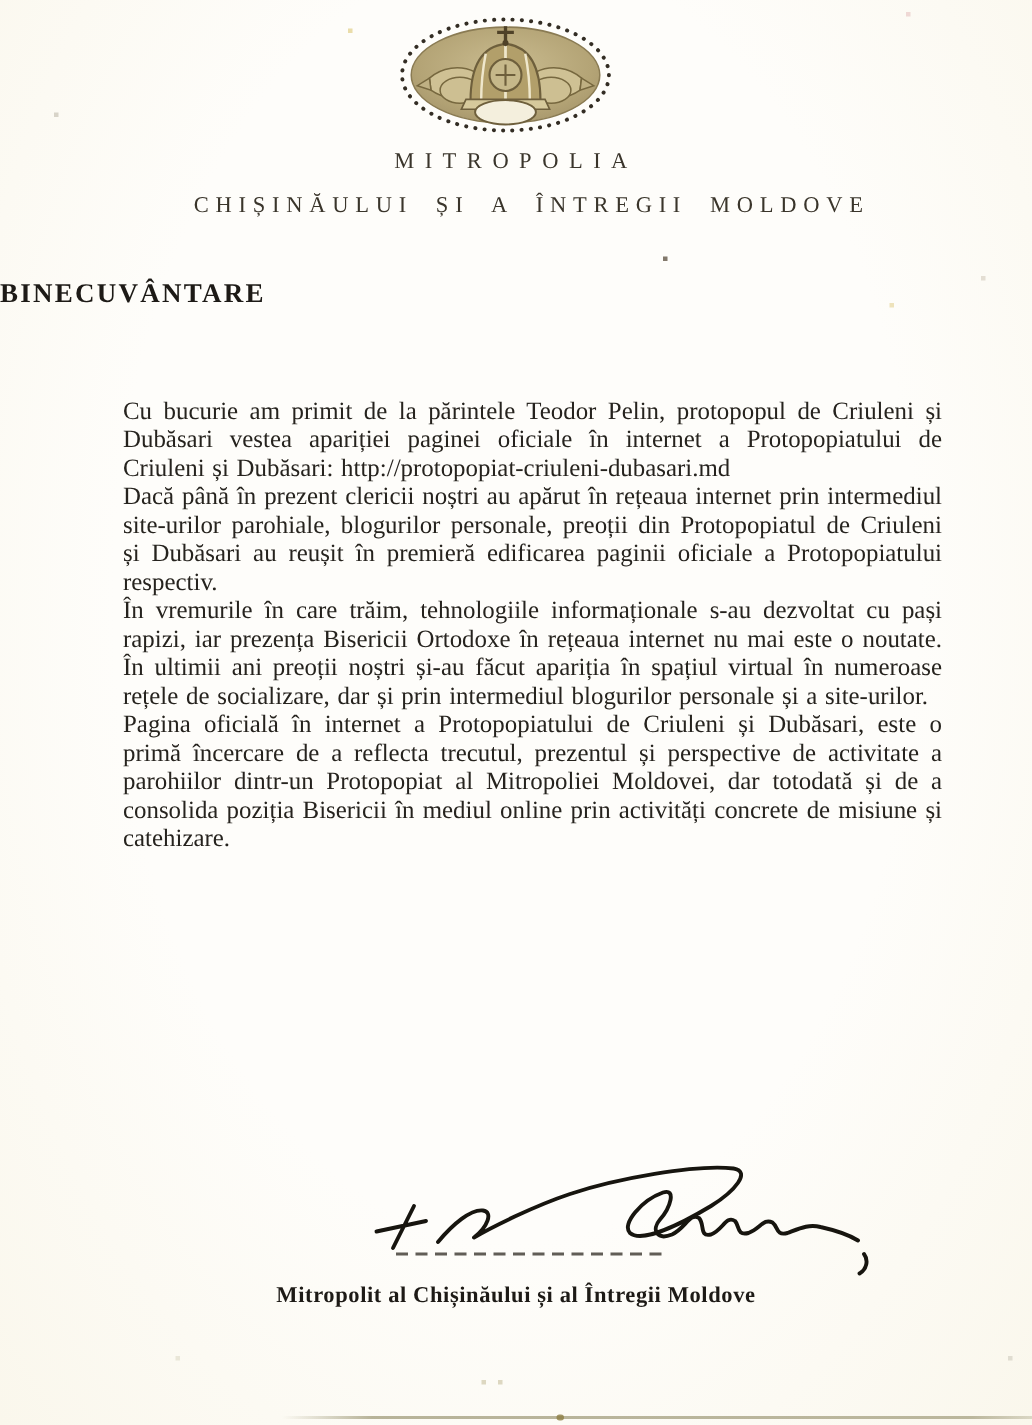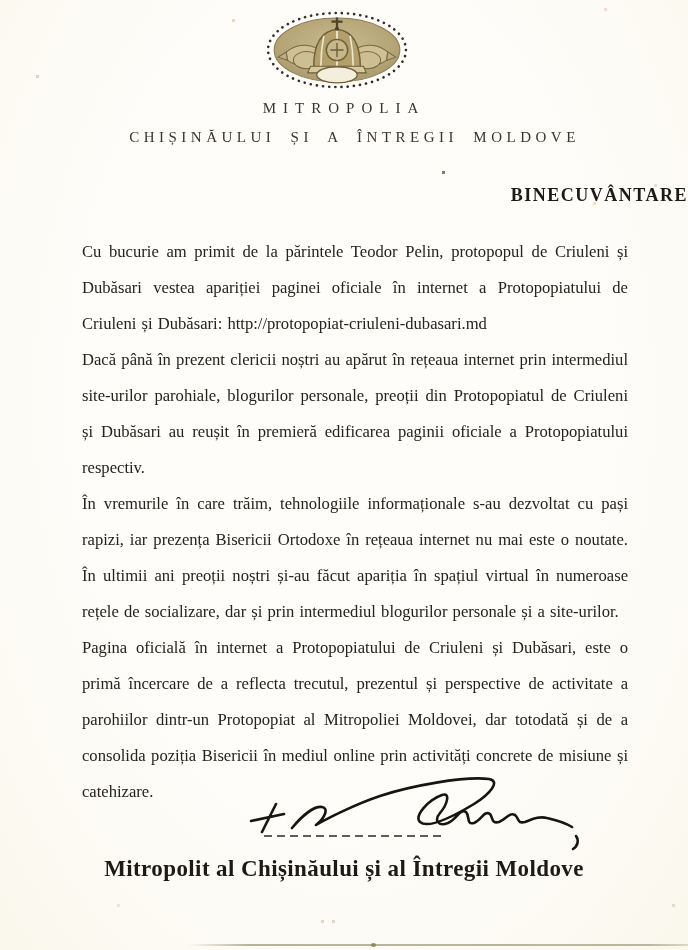--- a/index.html
+++ b/index.html
@@ -47,35 +47,35 @@
     line-height: 16px;
     margin-left: 21px;
   }
 
   
   .doc-title {
     position: absolute;
     top: 185px;
     left: 0;
     right: 0;
-    text-align: right;
+    text-align: left;
     font-weight: bold;
     font-size: 18px;
     letter-spacing: 1.5px;
     color: #1d1a16;
   }
 
   
   .letter-body {
     position: absolute;
     left: 82px;
-    top: 234px;
+    top: 264px;
     width: 546px;
     font-size: 16.6px;
-    line-height: 36px;
+    line-height: 19px;
     text-align: justify;
     word-spacing: 0.06em;
     color: #26231e;
   }
   .letter-body p { margin: 0; }
 
   
   .signature-svg {
     position: absolute;
     left: 232px;
@@ -84,21 +84,21 @@
     height: 84px;
   }
 
   .signatory-title {
     position: absolute;
     top: 856px;
     left: 0;
     right: 0;
     text-align: center;
     font-weight: bold;
-    font-size: 23px;
+    font-size: 15px;
     letter-spacing: 0.4px;
     color: #1d1a16;
   }
 
   
   .scan-edge {
     position: absolute;
     top: 944px;
     left: 188px;
     width: 500px;

